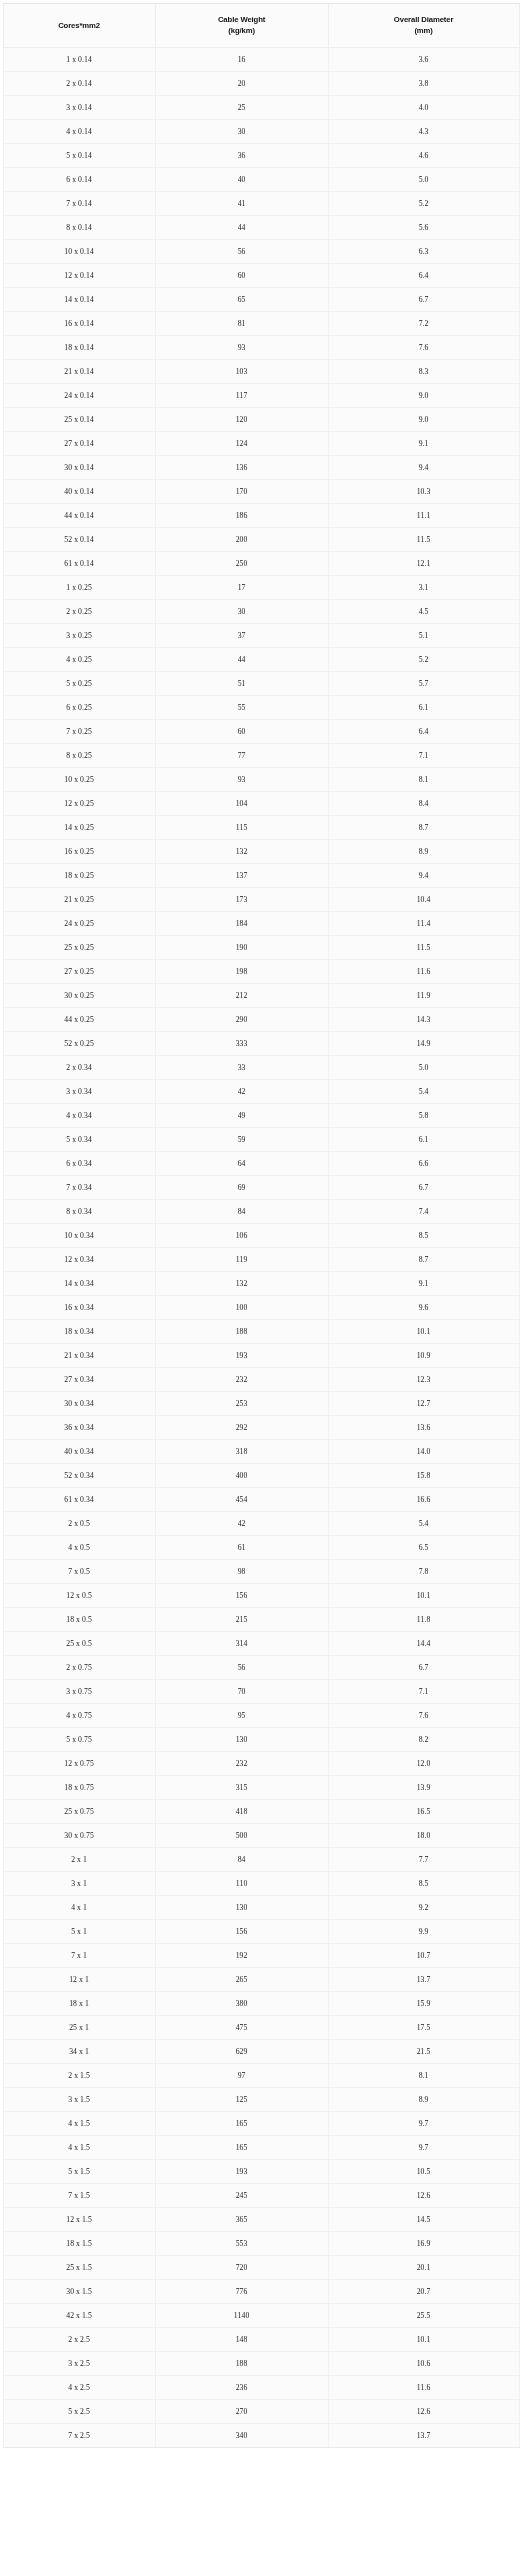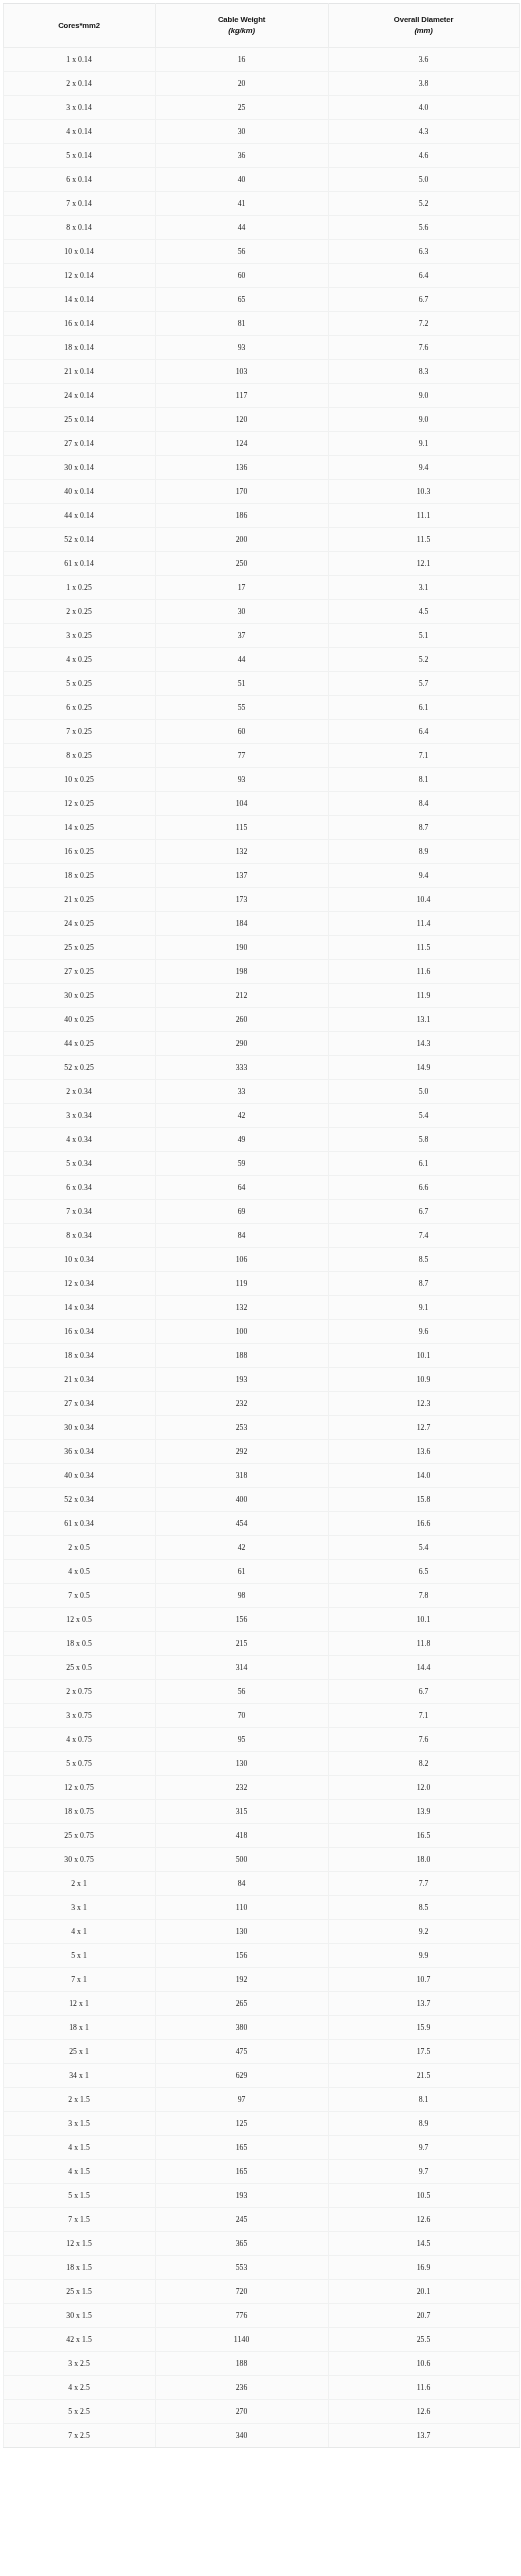--- a/index.html
+++ b/index.html
@@ -41,21 +41,20 @@
     height: 30px;
     border: 0.5px solid #eceded;
     border-top: 0.5px solid #e4e5e6;
     background: #fbfbfb;
     line-height: 1.5;
     letter-spacing: -0.1px;
   }
   table.spec-table th .hdr-line2 {
     display: block;
     font-weight: bold;
-    font-style: italic;
   }
   table.spec-table td {
     font-family: "Liberation Serif", serif;
     font-size: 7.7px;
     color: #1b1b1b;
     text-align: center;
     vertical-align: middle;
     height: 23px;
     padding: 0 3.1px;
     border: 0.5px solid #f0f1f1;
@@ -286,25 +285,20 @@
           <td>27 x 0.25</td>
           <td>198</td>
           <td>11.6</td>
         </tr>
         <tr>
           <td>30 x 0.25</td>
           <td>212</td>
           <td>11.9</td>
         </tr>
         <tr>
-          <td>40 x 0.25</td>
-          <td>260</td>
-          <td>13.1</td>
-        </tr>
-        <tr>
           <td>44 x 0.25</td>
           <td>290</td>
           <td>14.3</td>
         </tr>
         <tr>
           <td>52 x 0.25</td>
           <td>333</td>
           <td>14.9</td>
         </tr>
         <tr>
@@ -564,20 +558,25 @@
         </tr>
         <tr>
           <td>30 x 1.5</td>
           <td>776</td>
           <td>20.7</td>
         </tr>
         <tr>
           <td>42 x 1.5</td>
           <td>1140</td>
           <td>25.5</td>
+        </tr>
+        <tr>
+          <td>2 x 2.5</td>
+          <td>148</td>
+          <td>10.1</td>
         </tr>
         <tr>
           <td>3 x 2.5</td>
           <td>188</td>
           <td>10.6</td>
         </tr>
         <tr>
           <td>4 x 2.5</td>
           <td>236</td>
           <td>11.6</td>

